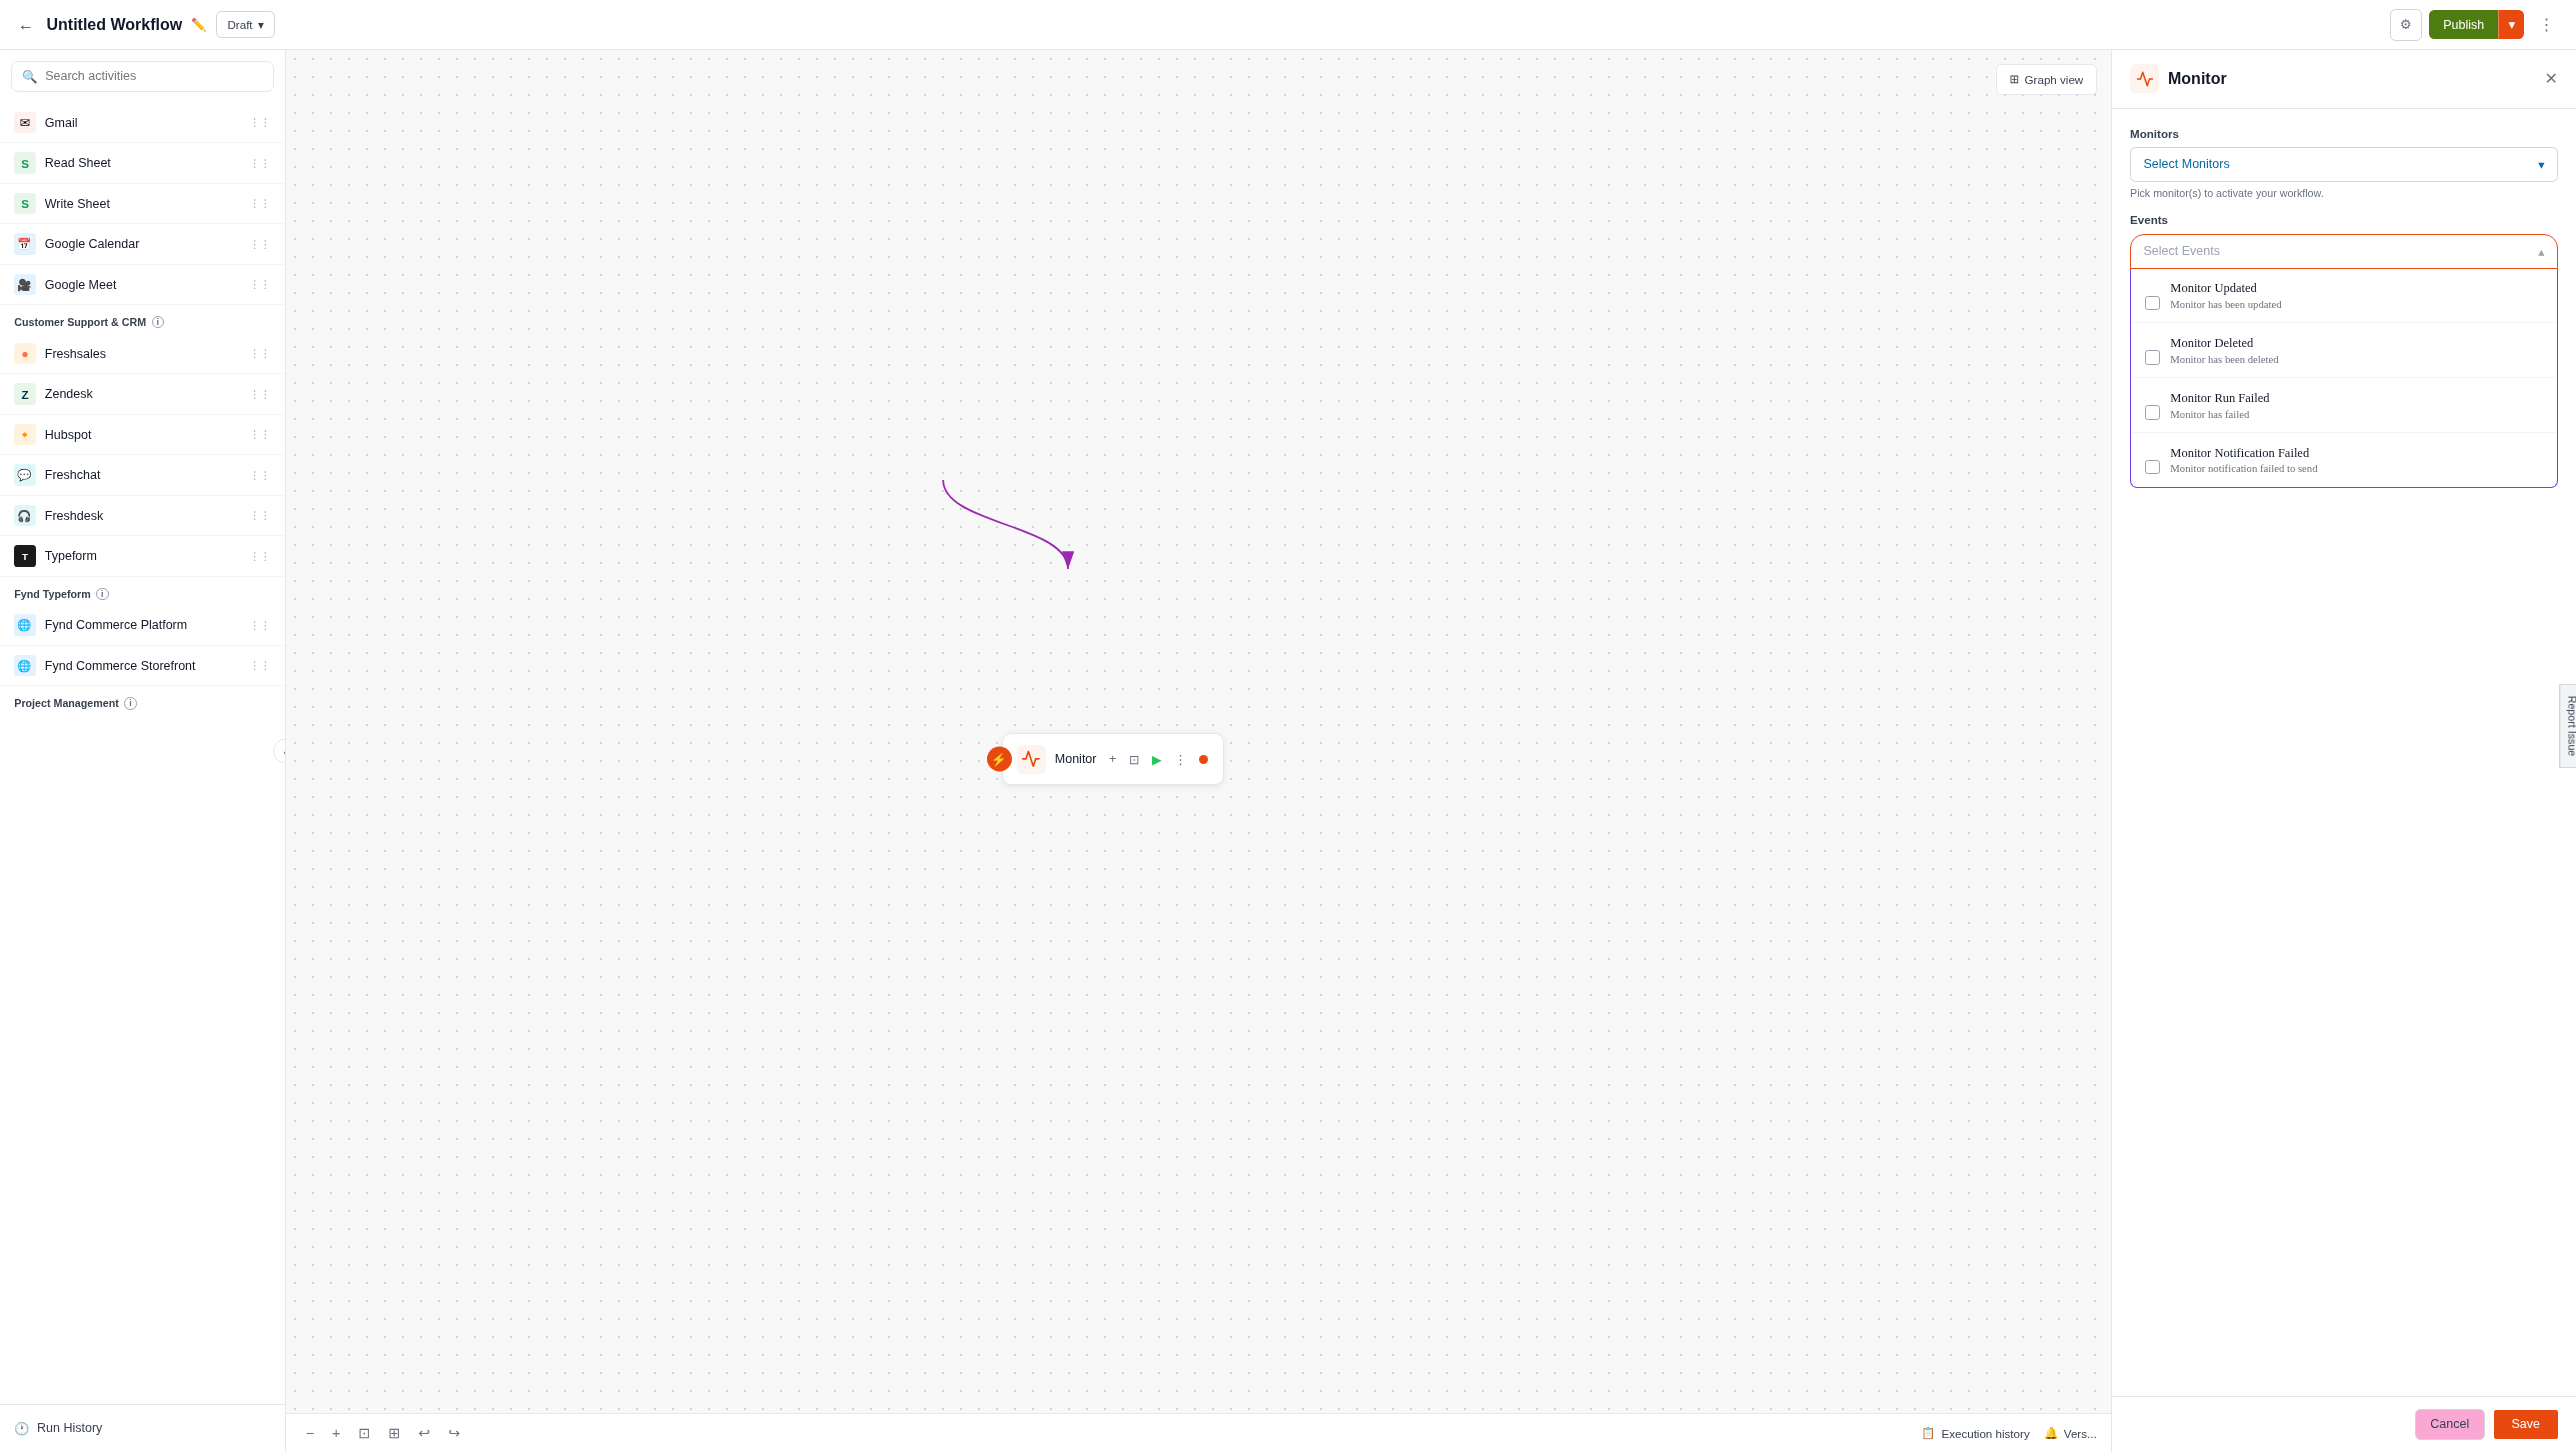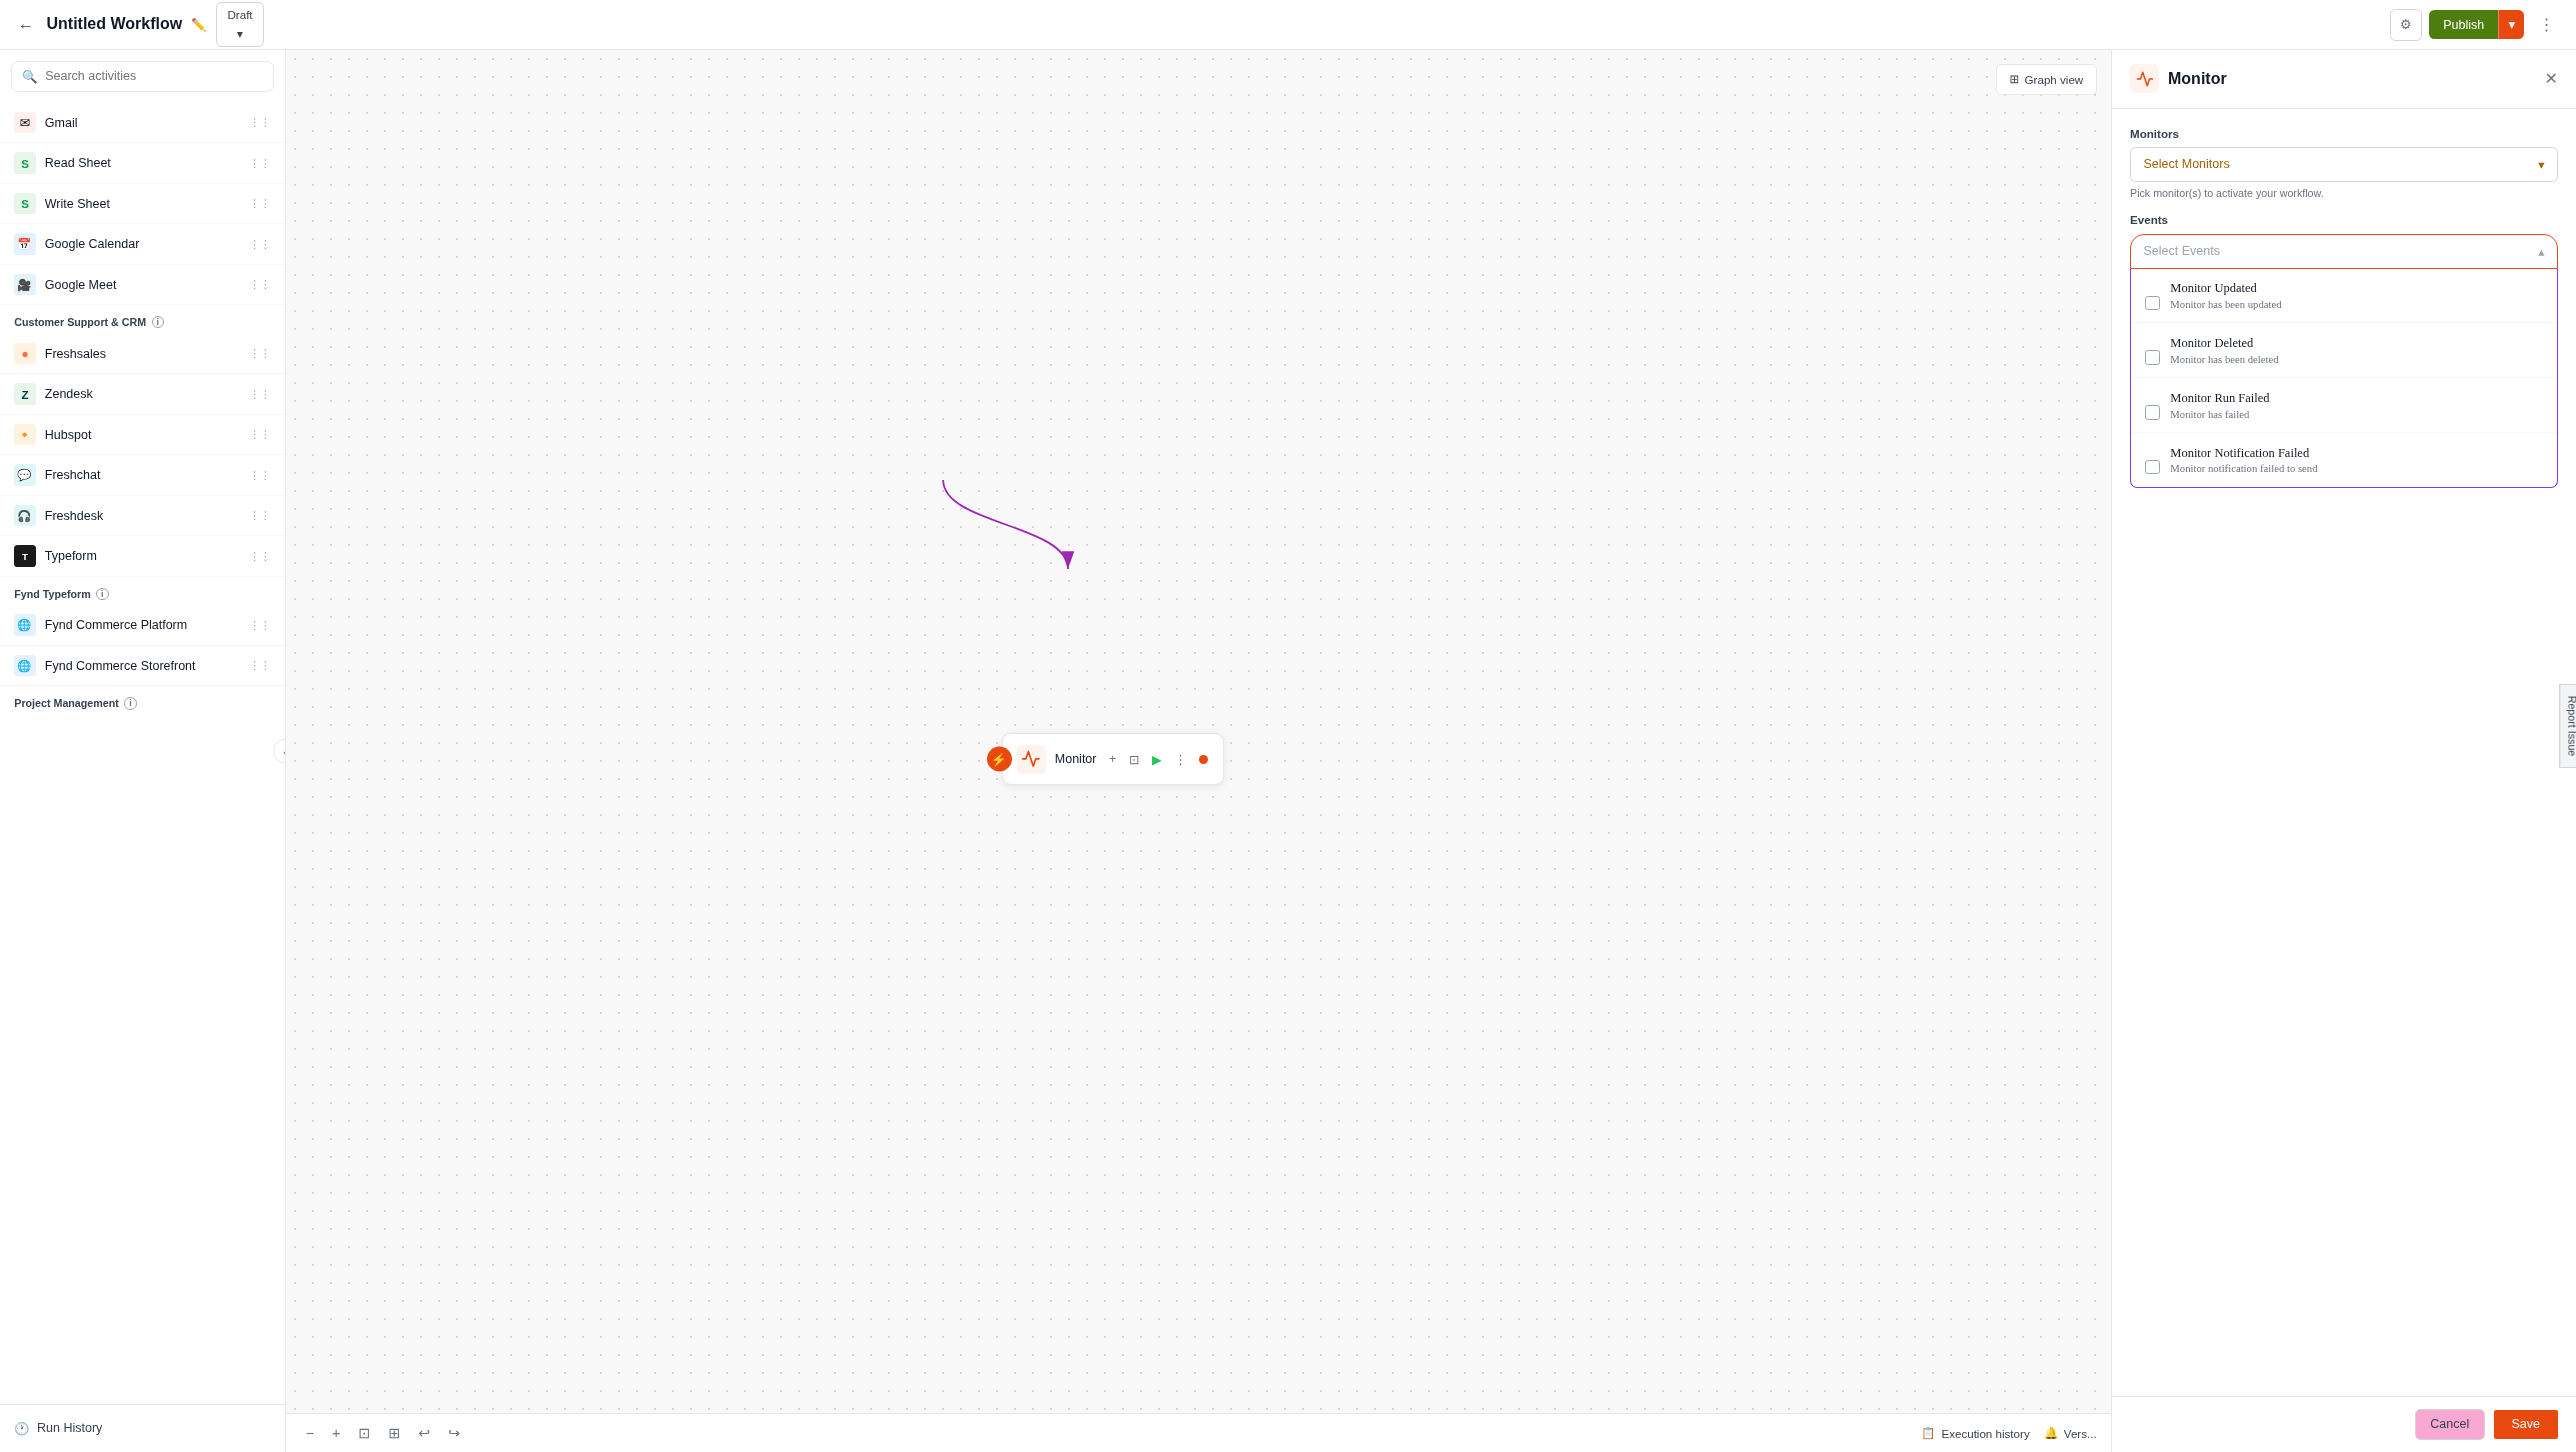--- a/index.html
+++ b/index.html
@@ -10,21 +10,21 @@
       display: flex; align-items: center; justify-content: space-between;
       padding: 0 14.3px; height: 50px; background: #fff; border-bottom: 0.9px solid #e5e7eb;
       z-index: 100; flex-shrink: 0;
     }
     .header-left { display: flex; align-items: center; gap: 9px; }
     .back-btn { background: none; border: none; cursor: pointer; font-size: 16px; color: #374151; padding: 3.6px; }
     .workflow-title { font-size: 16px; font-weight: 600; color: #111827; }
     .edit-icon { font-size: 12.5px; color: #6b7280; cursor: pointer; }
     .draft-btn {
       display: flex; align-items: center; gap: 5.4px; padding: 5.4px 10.7px;
-      border: 0.9px solid #d1d5db; border-radius: 5.4px; background: #fff; cursor: pointer; font-size: 11.6px; color: #374151; flex-direction: column;
+      border: 0.9px solid #d1d5db; border-radius: 5.4px; background: #fff; cursor: pointer; font-size: 11.6px; color: #374151;
     }
     .header-right { display: flex; align-items: center; gap: 7.2px; }
     .gear-btn { background: none; border: 0.9px solid #d1d5db; border-radius: 5.4px; width: 32px; height: 32px; cursor: pointer; display: flex; align-items: center; justify-content: center; color: #6b7280; }
     .publish-btn {
       display: flex; align-items: center; gap: 0; border-radius: 5.4px; overflow: hidden;
     }
     .publish-main { background: #4d7c0f; color: #fff; border: none; padding: 7.2px 14.3px; cursor: pointer; font-size: 12.5px; font-weight: 500; }
     .publish-arrow { background: #e8490f; color: #fff; border: none; border-left: 0.9px solid rgba(255,255,255,0.3); padding: 7.2px 9px; cursor: pointer; }
     .more-btn { background: none; border: none; cursor: pointer; font-size: 16px; color: #6b7280; padding: 3.6px 7.2px; }
 
@@ -112,21 +112,21 @@
       display: flex; align-items: center; justify-content: space-between;
       padding: 14.3px 18px; border-bottom: 0.9px solid #e5e7eb;
     }
     .panel-title { display: flex; align-items: center; gap: 9px; font-size: 16px; font-weight: 600; color: #111827; }
     .panel-title-icon { width: 29px; height: 29px; background: #fff3ee; border-radius: 5.4px; display: flex; align-items: center; justify-content: center; font-size: 16px; }
     .panel-close { background: none; border: none; cursor: pointer; font-size: 16px; color: #6b7280; }
     .panel-body { flex: 1; padding: 18px; overflow-y: auto; }
     .field-label { font-size: 11.6px; font-weight: 600; color: #374151; margin-bottom: 7.2px; }
     .select-field {
       width: 100%; padding: 9px 12.5px; border: 0.9px solid #d1d5db; border-radius: 5.4px;
-      font-size: 12.5px; color: #a16207; background: #fff; cursor: pointer;
+      font-size: 12.5px; color: #0369a1; background: #fff; cursor: pointer;
       display: flex; align-items: center; justify-content: space-between; margin-bottom: 5.4px;
     }
     .field-hint { font-size: 10.7px; color: #6b7280; margin-bottom: 14.3px; }
     .events-select-container { position: relative; }
     .events-select {
       width: 100%; padding: 9px 12.5px; border: 1.8px solid #e8490f; border-radius: 14px;
       font-size: 12.5px; color: #9ca3af; background: #fff; cursor: pointer;
       display: flex; align-items: center; justify-content: space-between;
       border-bottom-left-radius: 0; border-bottom-right-radius: 0;
     }

